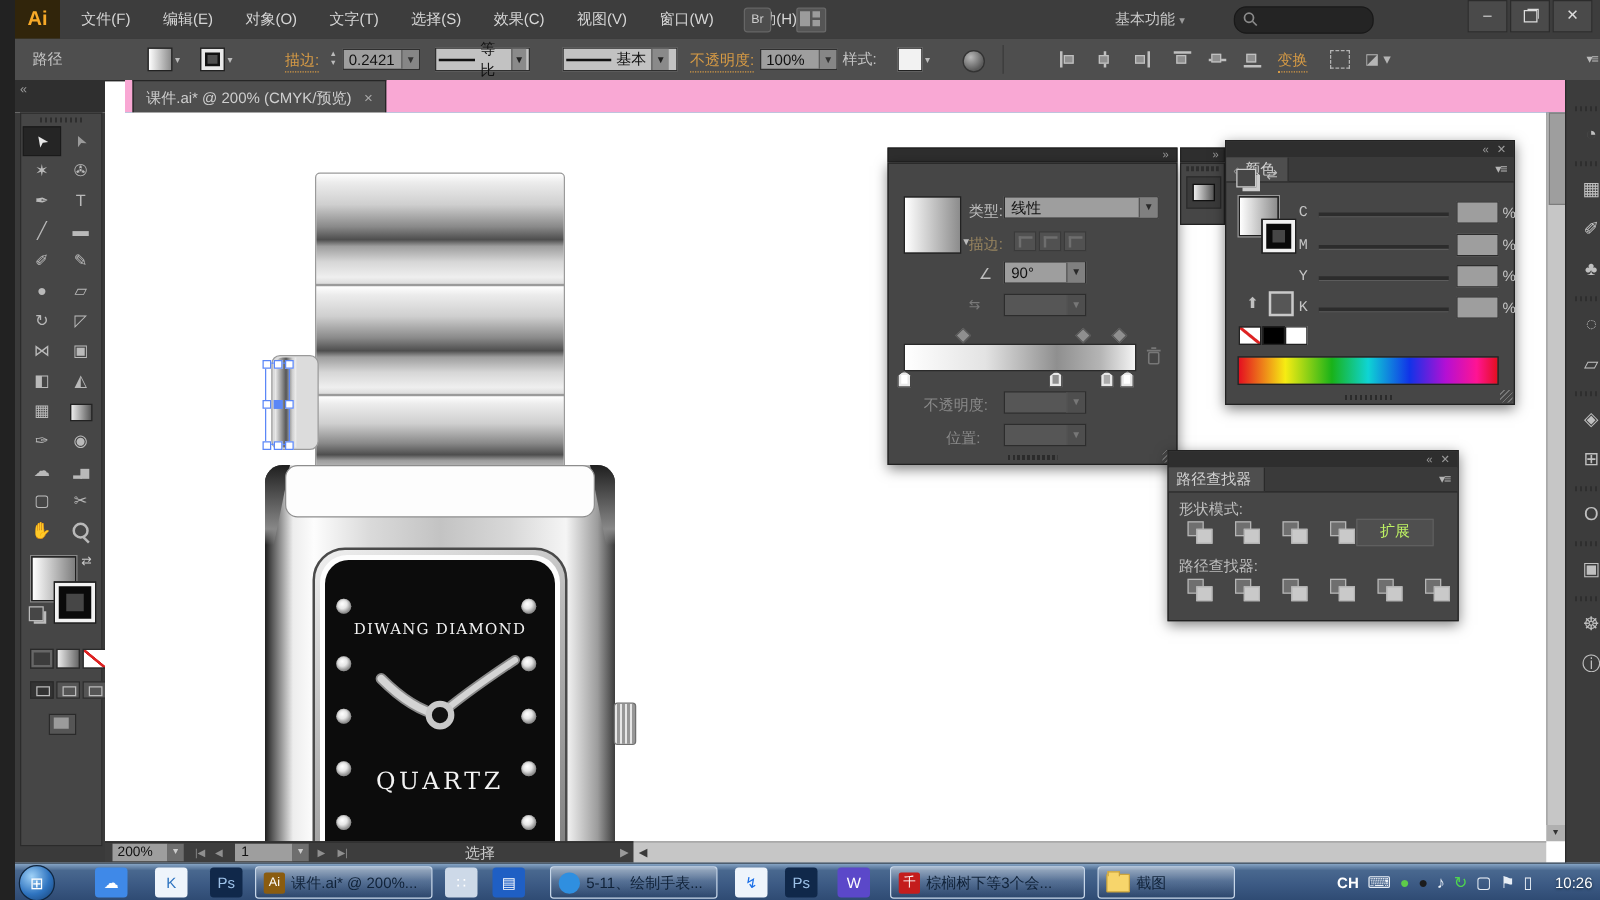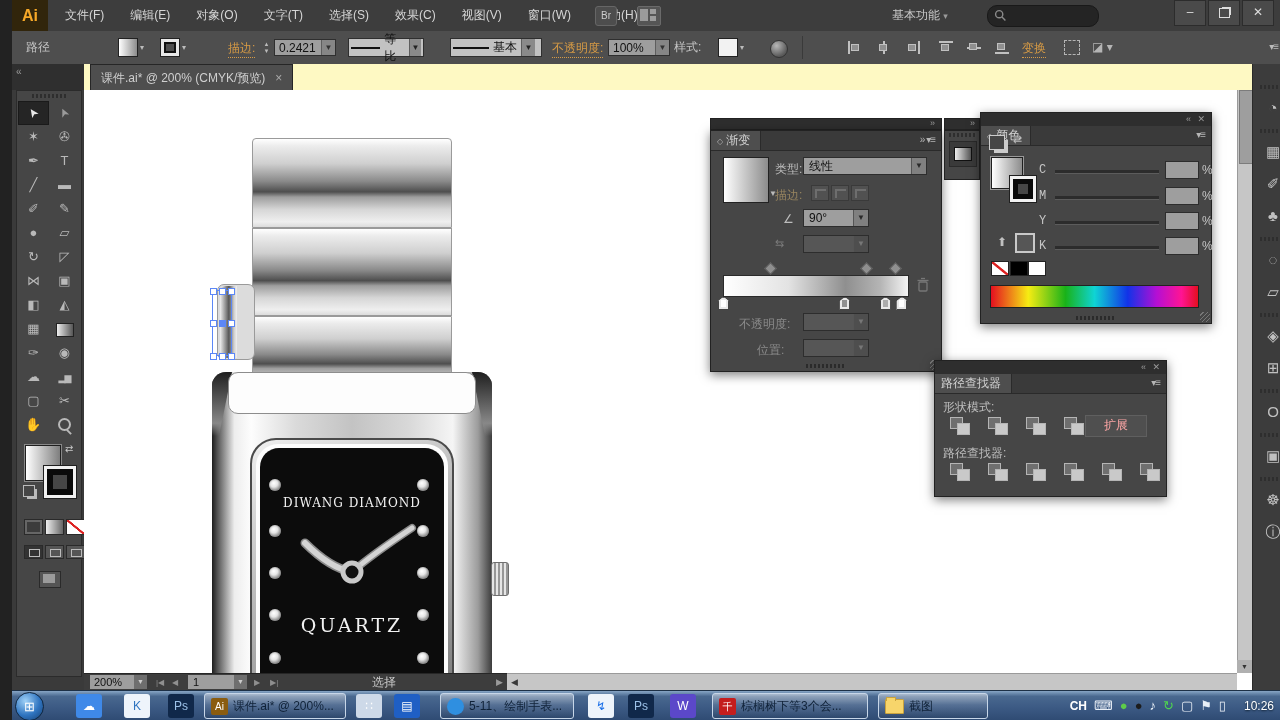--- a/index.html
+++ b/index.html
@@ -58,21 +58,21 @@
   .al-ico .bar-h{height:2px;width:14px;left:1px;}
   .al-ico .blk{width:8px;height:7px;background:#8f8f8f;border:1px solid #c0c0c0;box-sizing:border-box;}
   #cb-transform-label{left:1010px;}
   .mini-ico{position:absolute;top:9px;width:16px;height:15px;border:1px dashed #b5b5b5;box-sizing:border-box;}
   #cb-selbehind{border:none;color:#b5b5b5;font-size:12px;line-height:15px;}
   #cb-panelmenu{position:absolute;right:14px;top:10px;color:#bbb;font-size:10px;letter-spacing:-1px;}
 
   
   #tab-corner{position:absolute;left:0;top:64px;width:72px;height:26px;background:#2f2f2f;color:#9a9a9a;}
   #tab-corner .dbl{position:absolute;left:4px;top:2px;font-size:10px;}
-  #tabbar{position:absolute;left:72px;top:64px;width:1168px;height:26px;background:#fef9c3;border-bottom:2px solid #0369a1;}
+  #tabbar{position:absolute;left:88px;top:64px;width:1168px;height:26px;background:#f9a8d4;border-bottom:2px solid #0369a1;}
   #doc-tab{position:absolute;left:6px;top:0;height:26px;background:#4e4e4e;border:1px solid #262626;border-bottom:none;
            display:flex;align-items:center;padding:0 10px;color:#cfcfcf;}
   #doc-tab .close{margin-left:10px;color:#aaa;font-size:12px;}
 
   
   #tool-col{position:absolute;left:0;top:90px;width:72px;height:600px;background:#3a3a3a;}
   #toolbox{position:absolute;left:4px;top:0;width:64px;height:585px;background:#464646;border:1px solid #2b2b2b;}
   #toolbox .grip{margin:3px auto;width:34px;height:4px;
        background:repeating-linear-gradient(90deg,#2e2e2e 0 2px,transparent 2px 4px);}
   #tools{display:grid;grid-template-columns:repeat(2,31px);grid-auto-rows:24px;justify-content:center;}
@@ -247,21 +247,21 @@
   #spectrum{position:absolute;left:9px;top:172px;width:207px;height:21px;border:1px solid #222;
      background:linear-gradient(90deg,#e40f20,#f6ec13 18%,#19b219 36%,#0fd4d4 50%,#1133e8 66%,#b40fd4 80%,#ff1493 92%,#e40f20 100%);}
 
   
   #panel-pathfinder{left:922px;top:360px;width:233px;height:137px;}
   .pf-btn{position:absolute;width:28px;height:22px;}
   .pf-btn i{position:absolute;width:11px;height:10px;border:1px solid #b5b5b5;background:#8f8f8f;}
   .pf-btn i.b{left:10px;top:8px;background:#c9c9c9;}
   .pf-btn i.a{left:3px;top:2px;background:#6f6f6f;}
   #pf-expand{position:absolute;left:150px;top:54px;width:60px;height:20px;background:#4f4f4f;border:1px solid #5f5f5f;
-     color:#fca5a5;text-align:center;line-height:19px;}
+     color:#bef264;text-align:center;line-height:19px;}
 
   
   #taskbar{position:absolute;left:0;top:690px;width:1280px;height:30px;
      background:linear-gradient(180deg,#7ب 0,#000 0);  
   }
   #taskbar{background:linear-gradient(180deg,#87a5c5 0%,#49688f 18%,#3c5a84 55%,#2e4a72 100%);border-top:1px solid #1d3046;}
   #start-orb{position:absolute;left:3px;top:1px;width:27px;height:27px;border-radius:50%;
      background:radial-gradient(circle at 35% 30%,#9fd1f7,#2f74c0 55%,#173e6e 100%);border:1px solid #10263f;
      color:#fff;text-align:center;line-height:27px;font-size:13px;}
   .tb-ico{position:absolute;top:3px;width:26px;height:24px;border-radius:3px;text-align:center;line-height:24px;font-size:12px;color:#fff;}
@@ -559,26 +559,20 @@
         <div class="dock-grip"></div>
         <div class="dock-ico">☸</div>
         <div class="dock-ico">ⓘ</div>
       </div>
   </div>
 
   <div id="grad-dockhead">
       <span>»</span>
     </div>
   <div class="panel" id="panel-gradient">
-    <div class="p-tabrow">
-      <div class="p-tab">
-        <span class="dia">◇</span><span>渐变</span>
-      </div>
-      <span class="p-menu">» ▾≡</span>
-    </div>
     <div id="grad-thumb"></div>
     <span id="grad-thumb-arr">▼</span>
     <span class="p-label" style="left:64px;top:30px">类型:</span>
     <div class="pfld" id="grad-type-fld">
       <span>线性</span>
       <span class="arrow">▼</span>
     </div>
     <span class="p-label dimor" style="left:64px;top:56px">描边:</span>
     <div class="mini-btn" style="left:100px;top:54px">
         <i></i>

